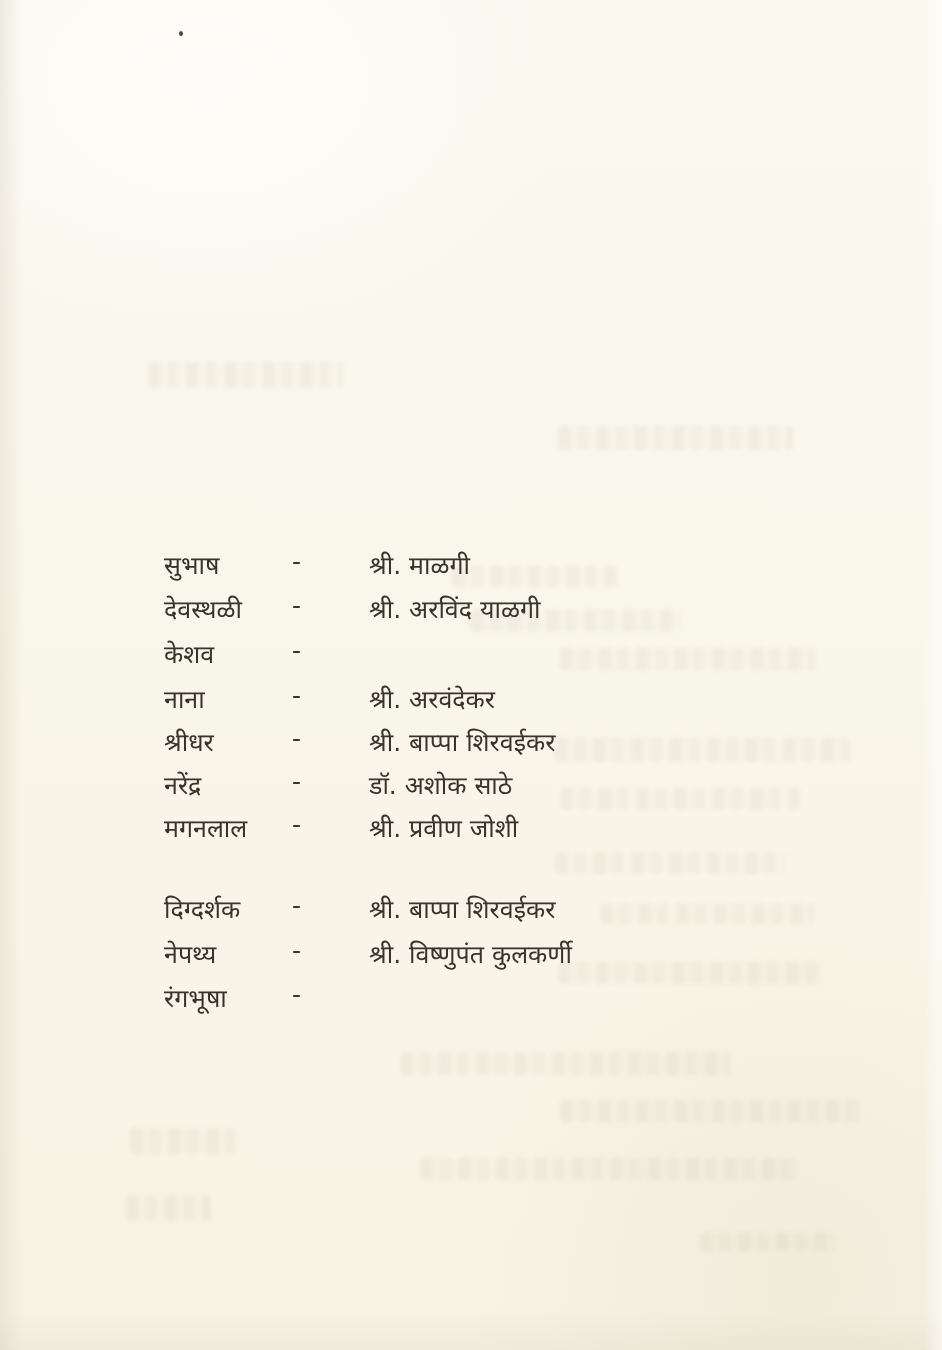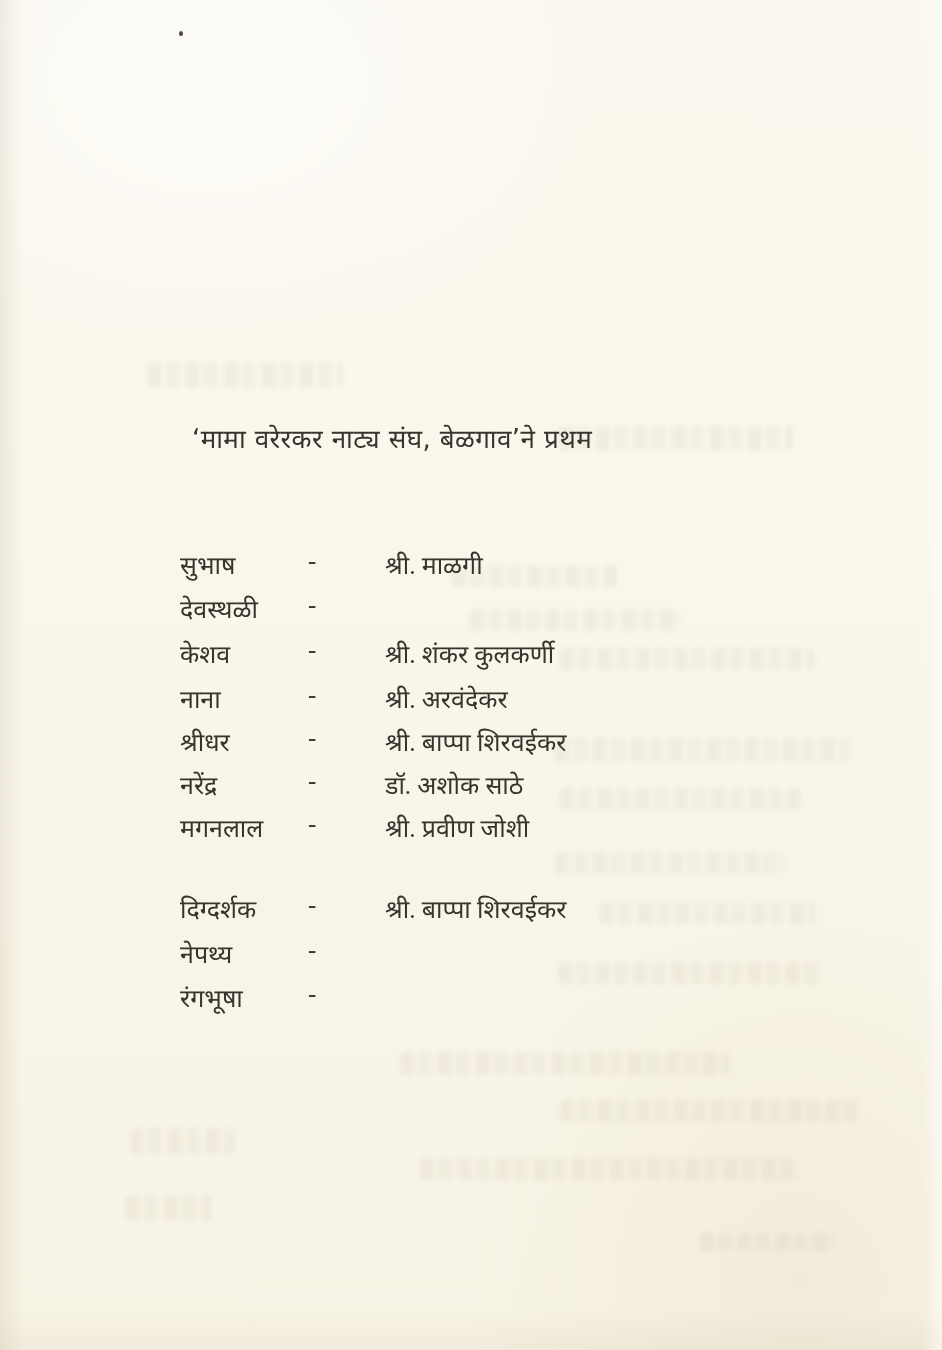--- a/index.html
+++ b/index.html
@@ -31,26 +31,25 @@
     position: absolute;
     font-size: 26px;
     letter-spacing: 0.4px;
     white-space: nowrap;
   }
   .header-line.l1 { left: 192px; top: 420px; }
   .header-line.l2 { left: 226px; top: 463px; }
 
   .row {
     position: absolute;
-    left: 180px;
+    left: 164px;
     width: 520px;
     height: 36px;
     font-size: 25px;
     white-space: nowrap;
-    font-family: Liberation Serif, serif;
   }
   .row .role  { position: absolute; left: 0; }
   .row .dash  { position: absolute; left: 128px; }
   .row .actor { position: absolute; left: 205px; }
 
   
   .ghost {
     position: absolute;
     border-radius: 4px;
     filter: blur(2.2px);
@@ -88,35 +87,34 @@
   <div class="ghost" style="left:555px; top:852px; width:230px; height:22px;"></div>
   <div class="ghost" style="left:600px; top:903px; width:215px; height:21px;"></div>
   <div class="ghost" style="left:558px; top:962px; width:265px; height:22px;"></div>
   <div class="ghost" style="left:400px; top:1052px; width:330px; height:23px;"></div>
   <div class="ghost" style="left:560px; top:1100px; width:300px; height:22px;"></div>
   <div class="ghost" style="left:130px; top:1128px; width:105px; height:26px;"></div>
   <div class="ghost" style="left:420px; top:1158px; width:380px; height:22px;"></div>
   <div class="ghost" style="left:126px; top:1195px; width:85px; height:26px;"></div>
   <div class="ghost" style="left:700px; top:1233px; width:135px; height:18px;"></div>
 
-  <div class="header-line l1">‘मामा वरेरकर नाट्य संघ, बेळगाव’ने प्रथम</div>
 
   <div class="row" style="top:547px">
     <span class="role">सुभाष</span>
     <span class="dash">-</span>
     <span class="actor">श्री. माळगी</span>
   </div>
   <div class="row" style="top:591px">
     <span class="role">देवस्थळी</span>
     <span class="dash">-</span>
+    <span class="actor">श्री. अरविंद याळगी</span>
   </div>
   <div class="row" style="top:636px">
     <span class="role">केशव</span>
     <span class="dash">-</span>
-    <span class="actor">श्री. शंकर कुलकर्णी</span>
   </div>
   <div class="row" style="top:681px">
     <span class="role">नाना</span>
     <span class="dash">-</span>
     <span class="actor">श्री. अरवंदेकर</span>
   </div>
   <div class="row" style="top:724px">
     <span class="role">श्रीधर</span>
     <span class="dash">-</span>
     <span class="actor">श्री. बाप्पा शिरवईकर</span>
@@ -133,19 +131,20 @@
   </div>
 
   <div class="row" style="top:891px">
     <span class="role">दिग्दर्शक</span>
     <span class="dash">-</span>
     <span class="actor">श्री. बाप्पा शिरवईकर</span>
   </div>
   <div class="row" style="top:936px">
     <span class="role">नेपथ्य</span>
     <span class="dash">-</span>
+    <span class="actor">श्री. विष्णुपंत कुलकर्णी</span>
   </div>
   <div class="row" style="top:980px">
     <span class="role">रंगभूषा</span>
     <span class="dash">-</span>
   </div>
 
 </div>
 
 </body></html>

